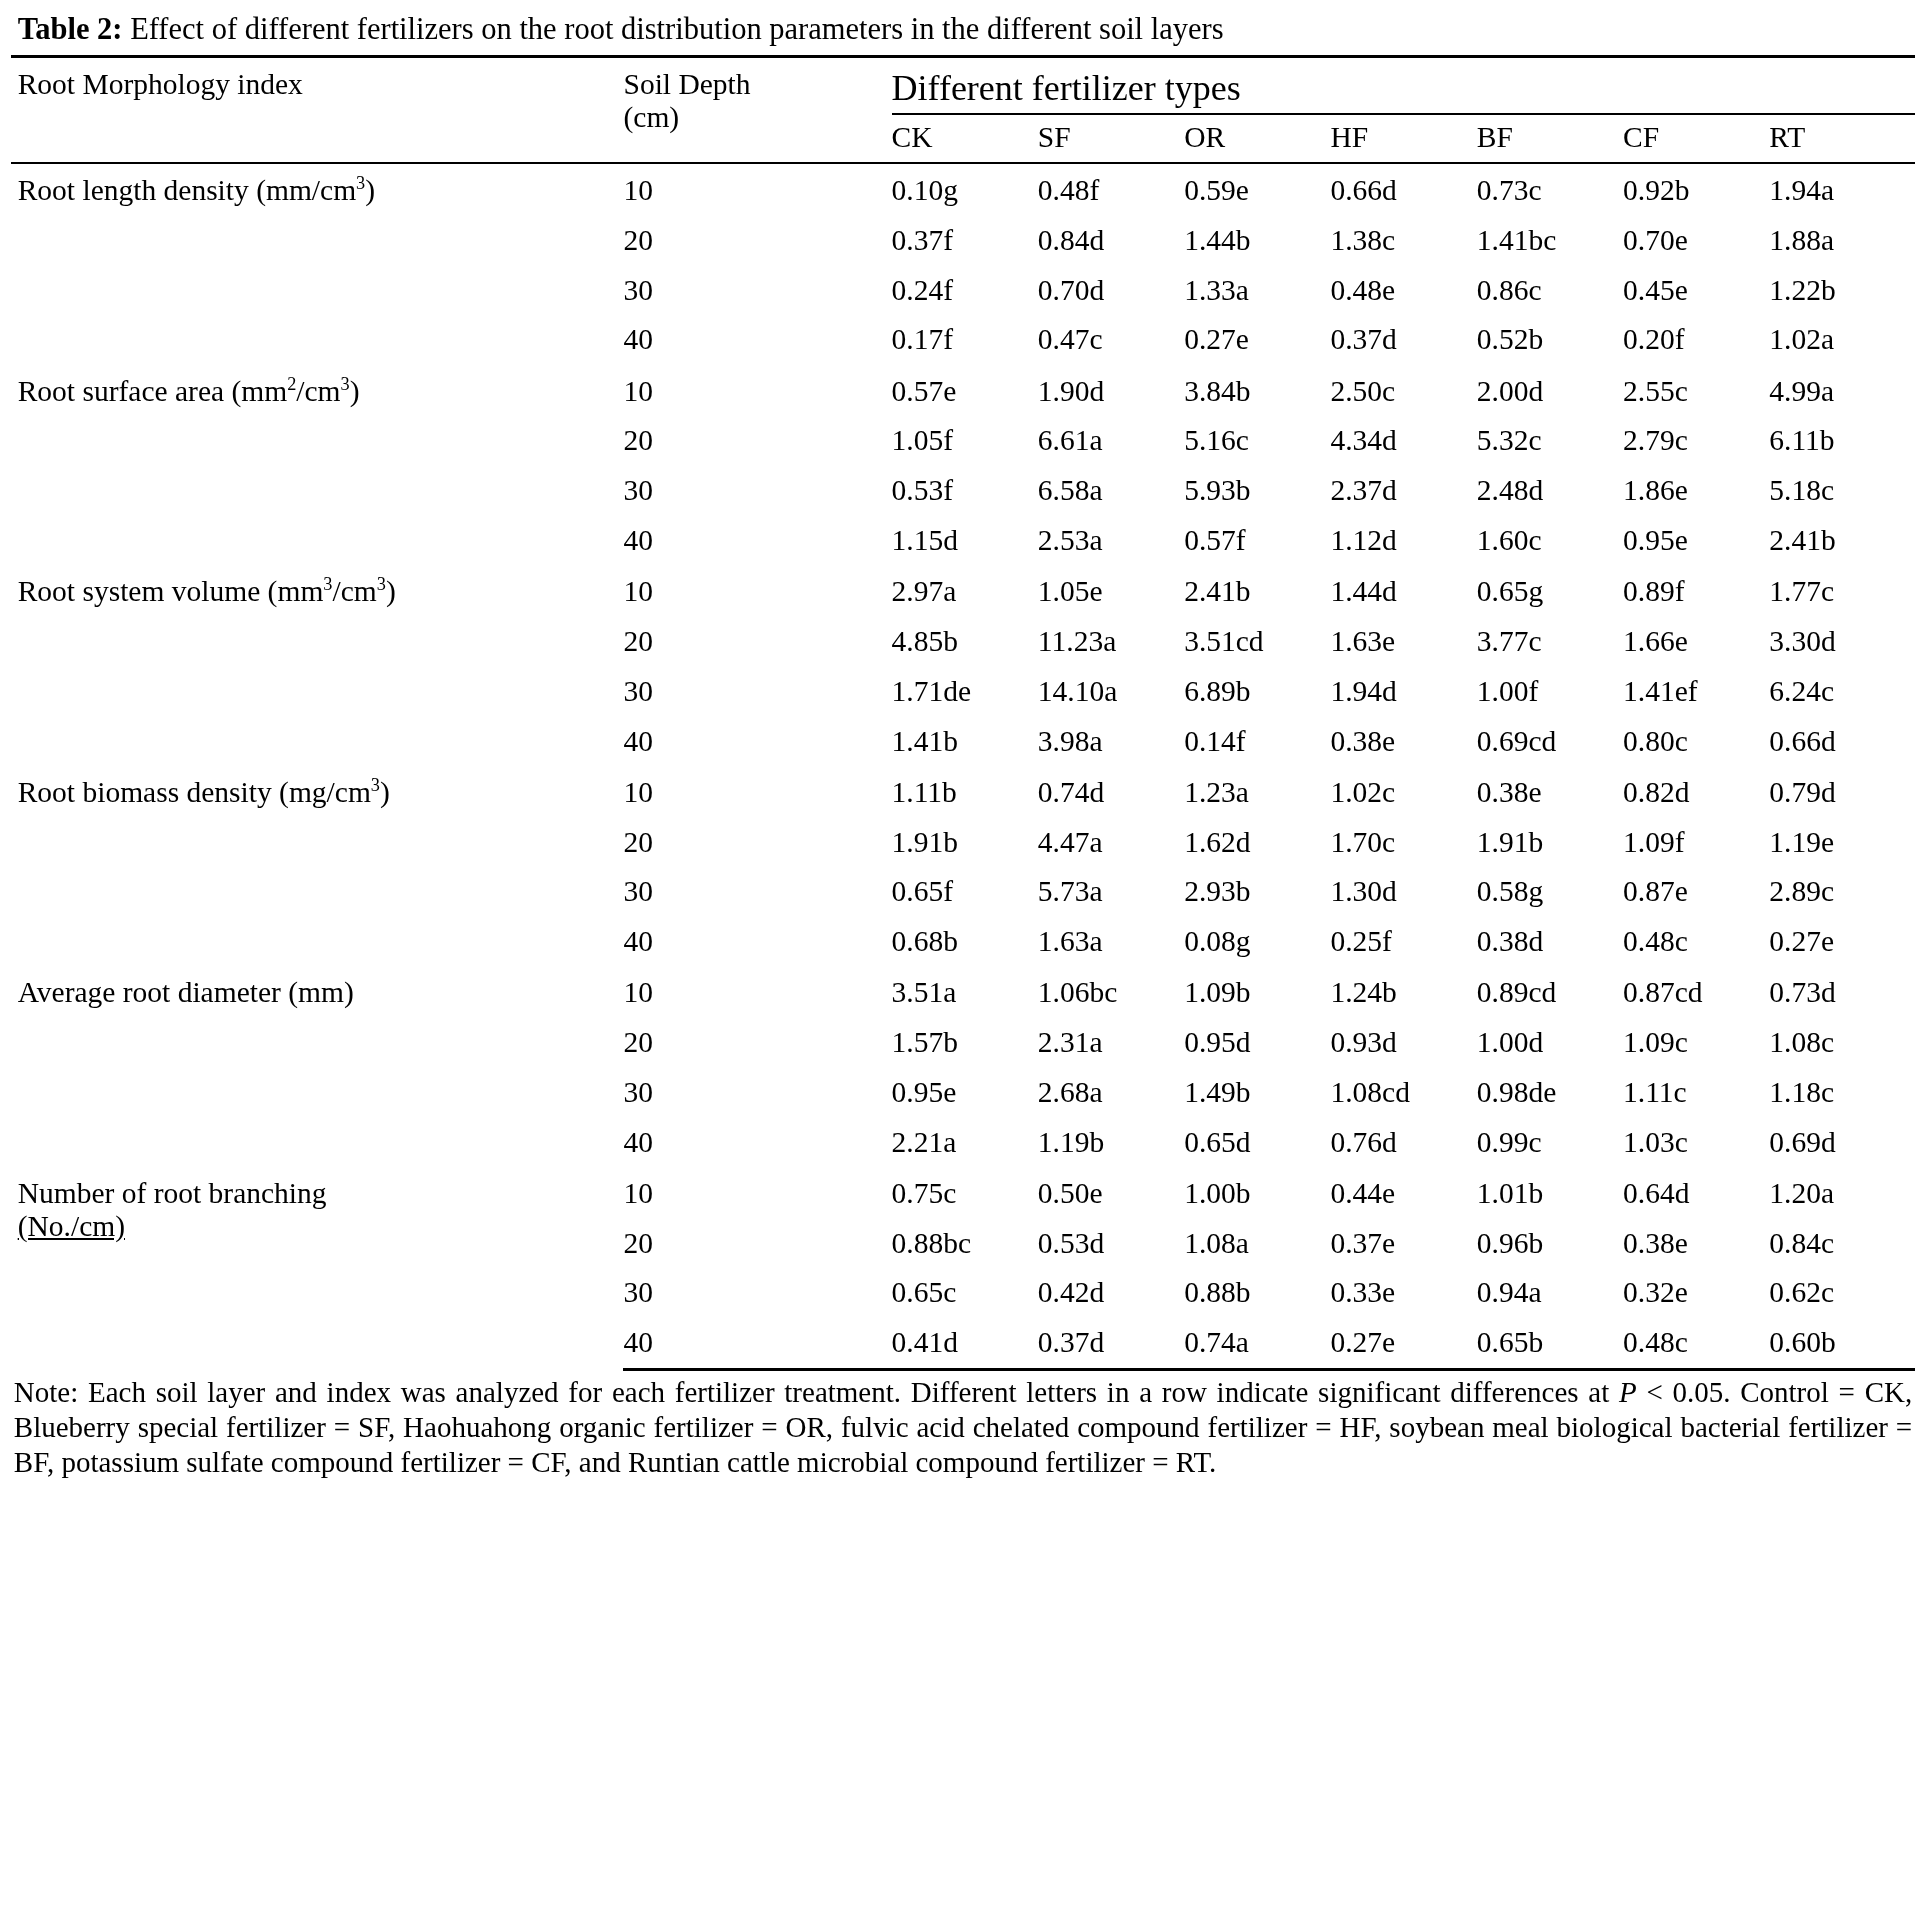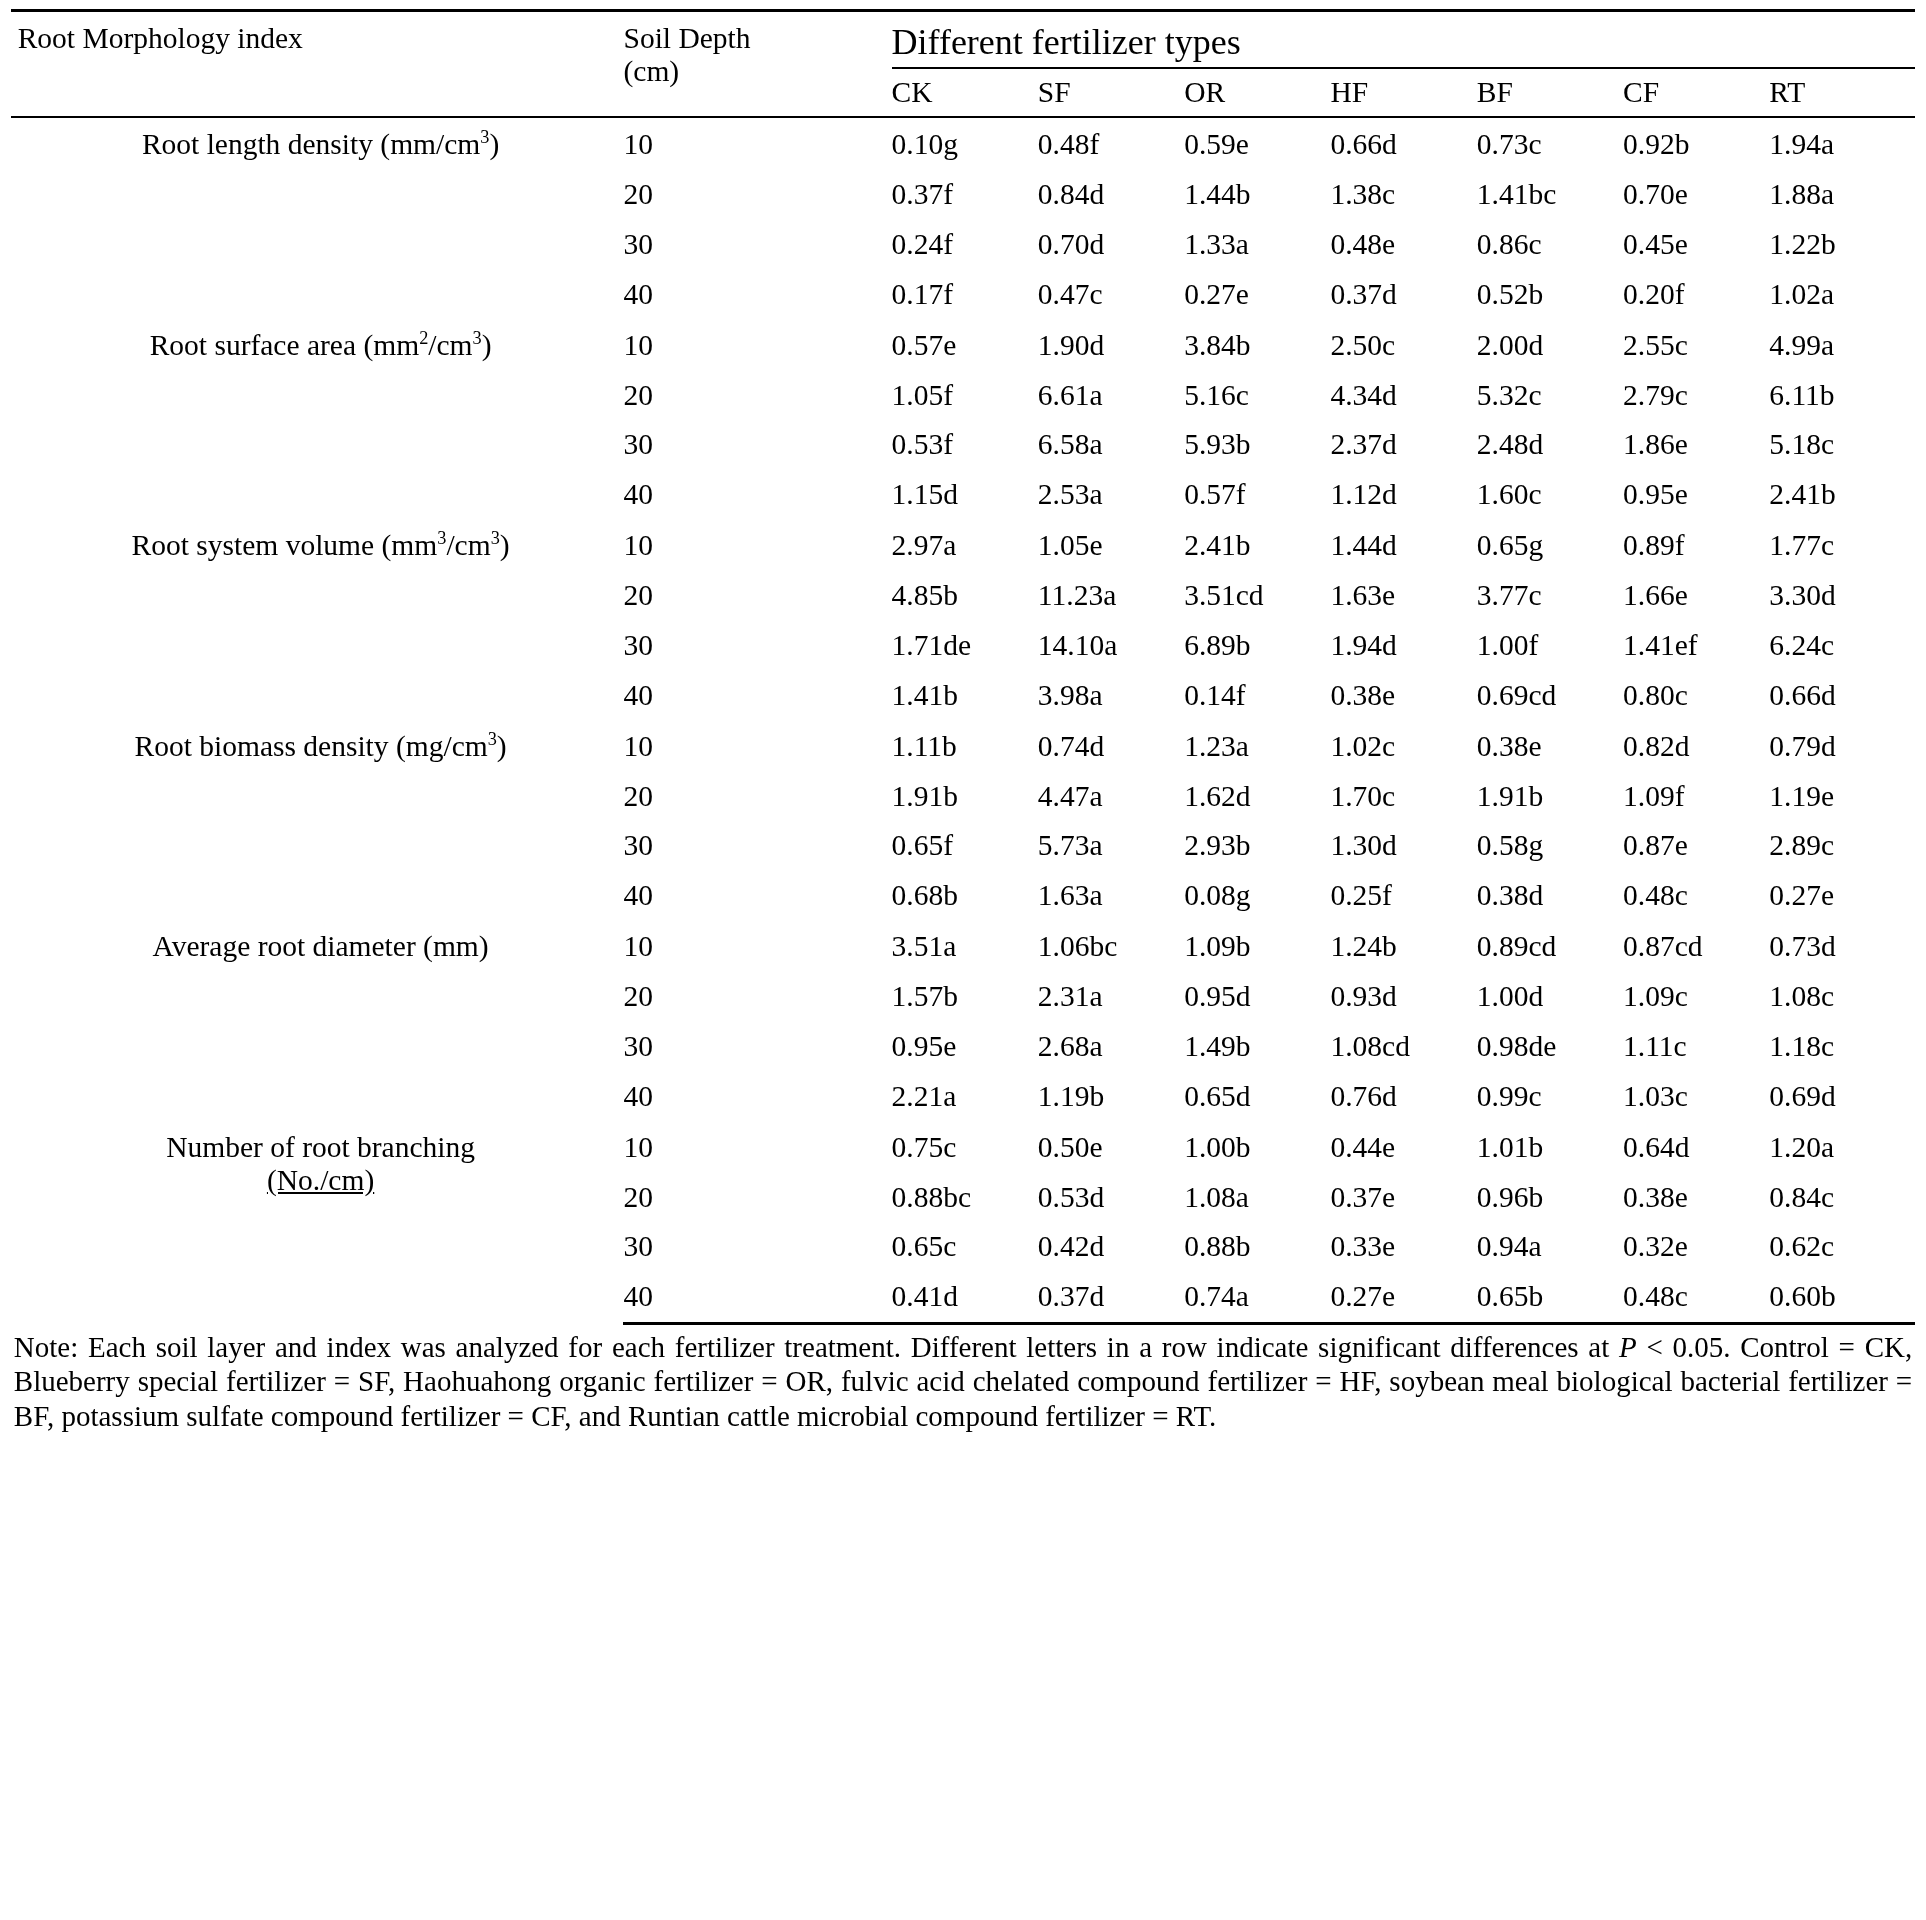--- a/index.html
+++ b/index.html
@@ -64,41 +64,45 @@
   }
   .sub-head {
     padding: 6.9px 0 7.9px 0;
     font-size: 29.5px;
   }
   .data-row td {
     padding: 8.4px 0 8.4px 0;
     font-size: 29.5px;
     white-space: nowrap;
   }
-  .data-row td.col-index { padding-left: 6.9px; text-align: center; }
+  .data-row td.col-index { padding-left: 6.9px; }
   .first-of-group td { padding-top: 9.8px; }
   sup {
     font-size: 0.62em;
     vertical-align: super;
     line-height: 0;
   }
   .note {
     font-size: 29px;
     line-height: 1.2;
     padding: 4.9px 3px 0 3px;
     text-align: justify;
   }
   .note .ital { font-style: italic; }
   .idx-line2 { display: block; text-decoration: underline; }
 </style>
 </head>
 <body>
 
 <div class="page">
 
+  <div class="caption">
+    <span class="cap-label">Table 2:</span>
+    <span>Effect of different fertilizers on the root distribution parameters in the different soil layers</span>
+  </div>
 
   <table class="tbl">
     <colgroup>
       <col class="col-index">
       <col class="col-depth">
       <col class="col-val">
         <col class="col-val">
         <col class="col-val">
         <col class="col-val">
         <col class="col-val">

